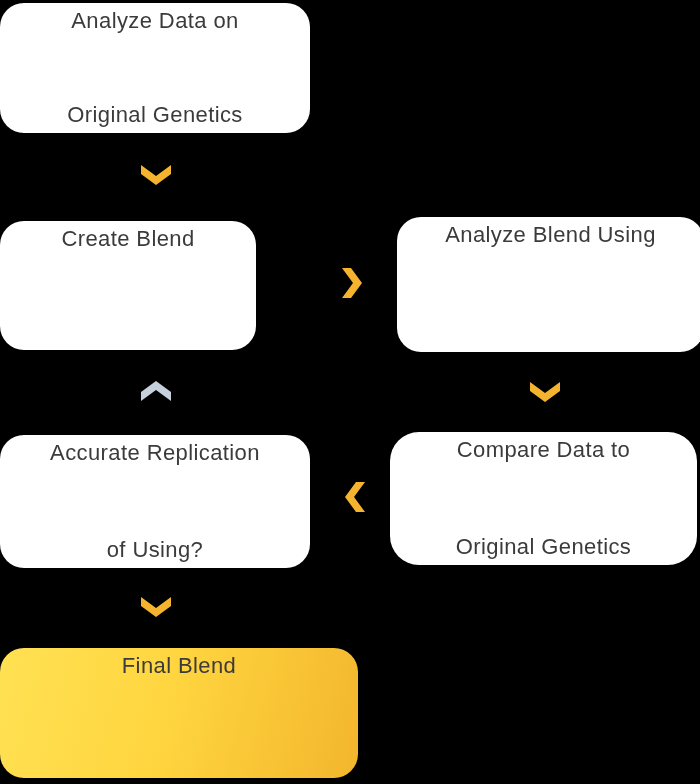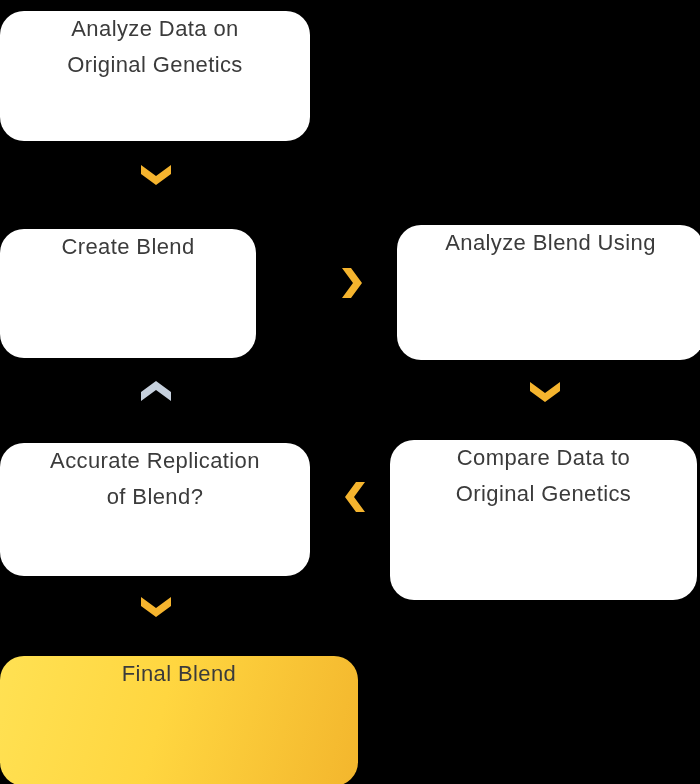--- a/index.html
+++ b/index.html
@@ -11,34 +11,33 @@
     overflow: hidden;
     font-family: "Liberation Sans", sans-serif;
   }
   .node {
     position: absolute;
     background: #FFFFFF;
     border-radius: 24px;
     display: flex;
     flex-direction: column;
     align-items: center;
-    justify-content: flex-start;
+    justify-content: space-between;
     text-align: center;
     color: #3B3B3B;
     font-size: 22px;
     line-height: 36px;
     letter-spacing: 0.4px;
-    margin-top: 8px;
   }
   .node .line { display: block; }
   #node-analyze-data        { left: 0;     top: 3px;   width: 310px; height: 130px; }
   #node-create-blend        { left: 0;     top: 221px; width: 256px; height: 129px; }
   #node-analyze-blend       { left: 397px; top: 217px; width: 307px; height: 135px; }
   #node-accurate-replication{ left: 0;     top: 435px; width: 310px; height: 133px; }
-  #node-compare-data        { left: 390px; top: 432px; width: 307px; height: 160px; }
+  #node-compare-data        { left: 390px; top: 432px; width: 307px; height: 133px; border-radius: 29px; }
   #node-final-blend         { left: 0;     top: 648px; width: 358px; height: 130px;
     background: linear-gradient(105deg, #FFE153 0%, #FFD640 45%, #F3B62D 100%);
   }
   .arrow { position: absolute; display: block; }
   #arrow-analyze-to-create  { left: 141px; top: 165px; }
   #arrow-create-to-analyzeblend { left: 342px; top: 268px; }
   #arrow-analyzeblend-to-compare { left: 530px; top: 382px; }
   #arrow-compare-to-accurate { left: 345px; top: 482px; }
   #arrow-accurate-to-create { left: 141px; top: 381px; }
   #arrow-accurate-to-final  { left: 141px; top: 597px; }
@@ -54,21 +53,21 @@
 <div class="node" id="node-create-blend">
   <span class="line">Create Blend</span>
 </div>
 
 <div class="node" id="node-analyze-blend">
   <span class="line">Analyze Blend Using</span>
 </div>
 
 <div class="node" id="node-accurate-replication">
   <span class="line">Accurate Replication</span>
-  <span class="line">of Blend?</span>
+  <span class="line">of Using?</span>
 </div>
 
 <div class="node" id="node-compare-data">
   <span class="line">Compare Data to</span>
   <span class="line">Original Genetics</span>
 </div>
 
 <div class="node" id="node-final-blend">
   <span class="line">Final Blend</span>
 </div>

